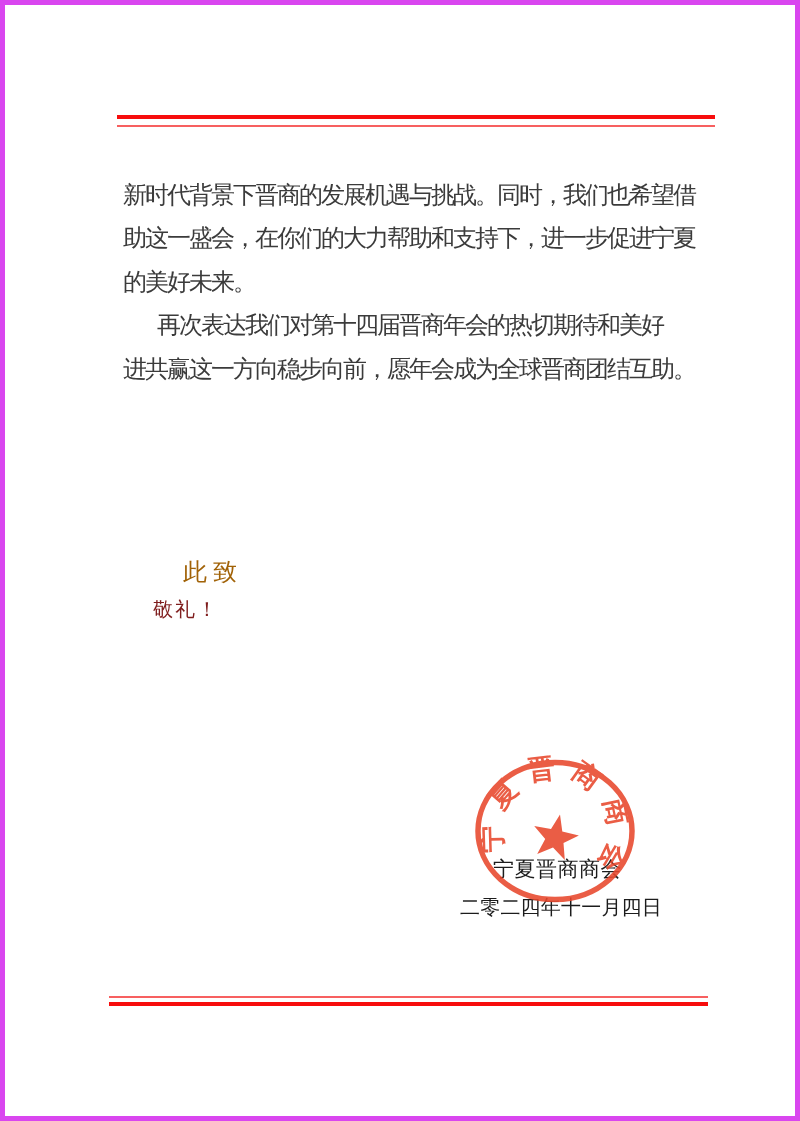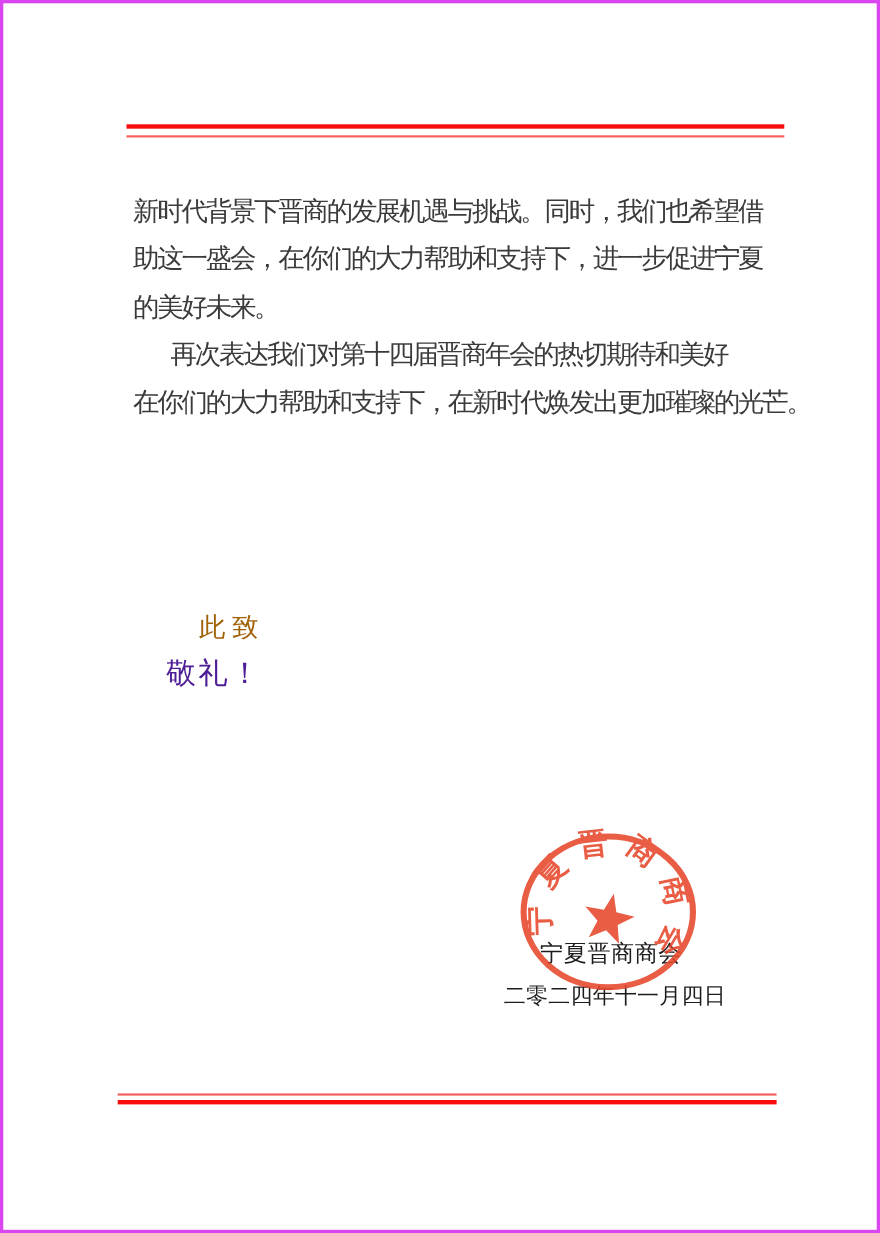--- a/index.html
+++ b/index.html
@@ -7,21 +7,21 @@
     background:#ffffff;
     font-family:"Liberation Serif","DejaVu Serif",serif;
   }
   .page{
     position:relative;
     width:800px;
     height:1121px;
     background:#ffffff;
     overflow:hidden;
     box-sizing:border-box;
-    border:3px solid #d946ef;
+    border:5px solid #d946ef;
   }
   .rule{position:absolute;}
   .rule-top-thick{left:112px;top:110px;width:598px;height:4px;background:#f70d0d;}
   .rule-top-thin{left:112px;top:120px;width:598px;height:2px;background:#f76060;}
   .rule-bottom-thin{left:104px;top:991px;width:599px;height:2px;background:#f76060;}
   .rule-bottom-thick{left:104px;top:997px;width:599px;height:4px;background:#f70d0d;}
 
   .letter-body{
     position:absolute;
     left:118px;
@@ -37,21 +37,21 @@
     white-space:nowrap;
   }
   .letter-body .line.indent{ padding-left:34px; }
 
   .closing-cizhi{
     position:absolute;left:178px;top:551px;
     color:#a16207;font-size:24px;letter-spacing:6px;white-space:nowrap;
   }
   .closing-jingli{
     position:absolute;left:148px;top:591px;
-    color:#4c1d95;font-size:27px;letter-spacing:2px;white-space:nowrap;
+    color:#7f1d1d;font-size:20px;letter-spacing:2px;white-space:nowrap;
   }
 
   .signature{
     position:absolute;left:488px;top:850px;
     color:#1c1c1c;font-size:21px;letter-spacing:0.5px;white-space:nowrap;
     z-index:1;
   }
   .sign-date{
     position:absolute;left:455px;top:889px;
     color:#1c1c1c;font-size:20px;letter-spacing:0.2px;white-space:nowrap;
@@ -82,21 +82,21 @@
 <div class="page">
 
   <div class="rule rule-top-thick"></div>
   <div class="rule rule-top-thin"></div>
 
   <div class="letter-body">
     <div class="line">新时代背景下晋商的发展机遇与挑战。同时，我们也希望借</div>
     <div class="line">助这一盛会，在你们的大力帮助和支持下，进一步促进宁夏</div>
     <div class="line">的美好未来。</div>
     <div class="line indent">再次表达我们对第十四届晋商年会的热切期待和美好</div>
-    <div class="line">在你们的大力帮助和支持下，在新时代焕发出更加璀璨的光芒。</div>
+    <div class="line">进共赢这一方向稳步向前，愿年会成为全球晋商团结互助。</div>
   </div>
 
   <div class="closing-cizhi">此致</div>
   <div class="closing-jingli">敬礼！</div>
 
   <div class="signature">宁夏晋商商会</div>
   <div class="sign-date">二零二四年十一月四日</div>
 
   <svg class="stamp" viewBox="0 0 176 176" width="176" height="176" xmlns="http://www.w3.org/2000/svg">
     <ellipse class="stamp-ring" cx="88" cy="88" rx="77" ry="68.5"></ellipse>

